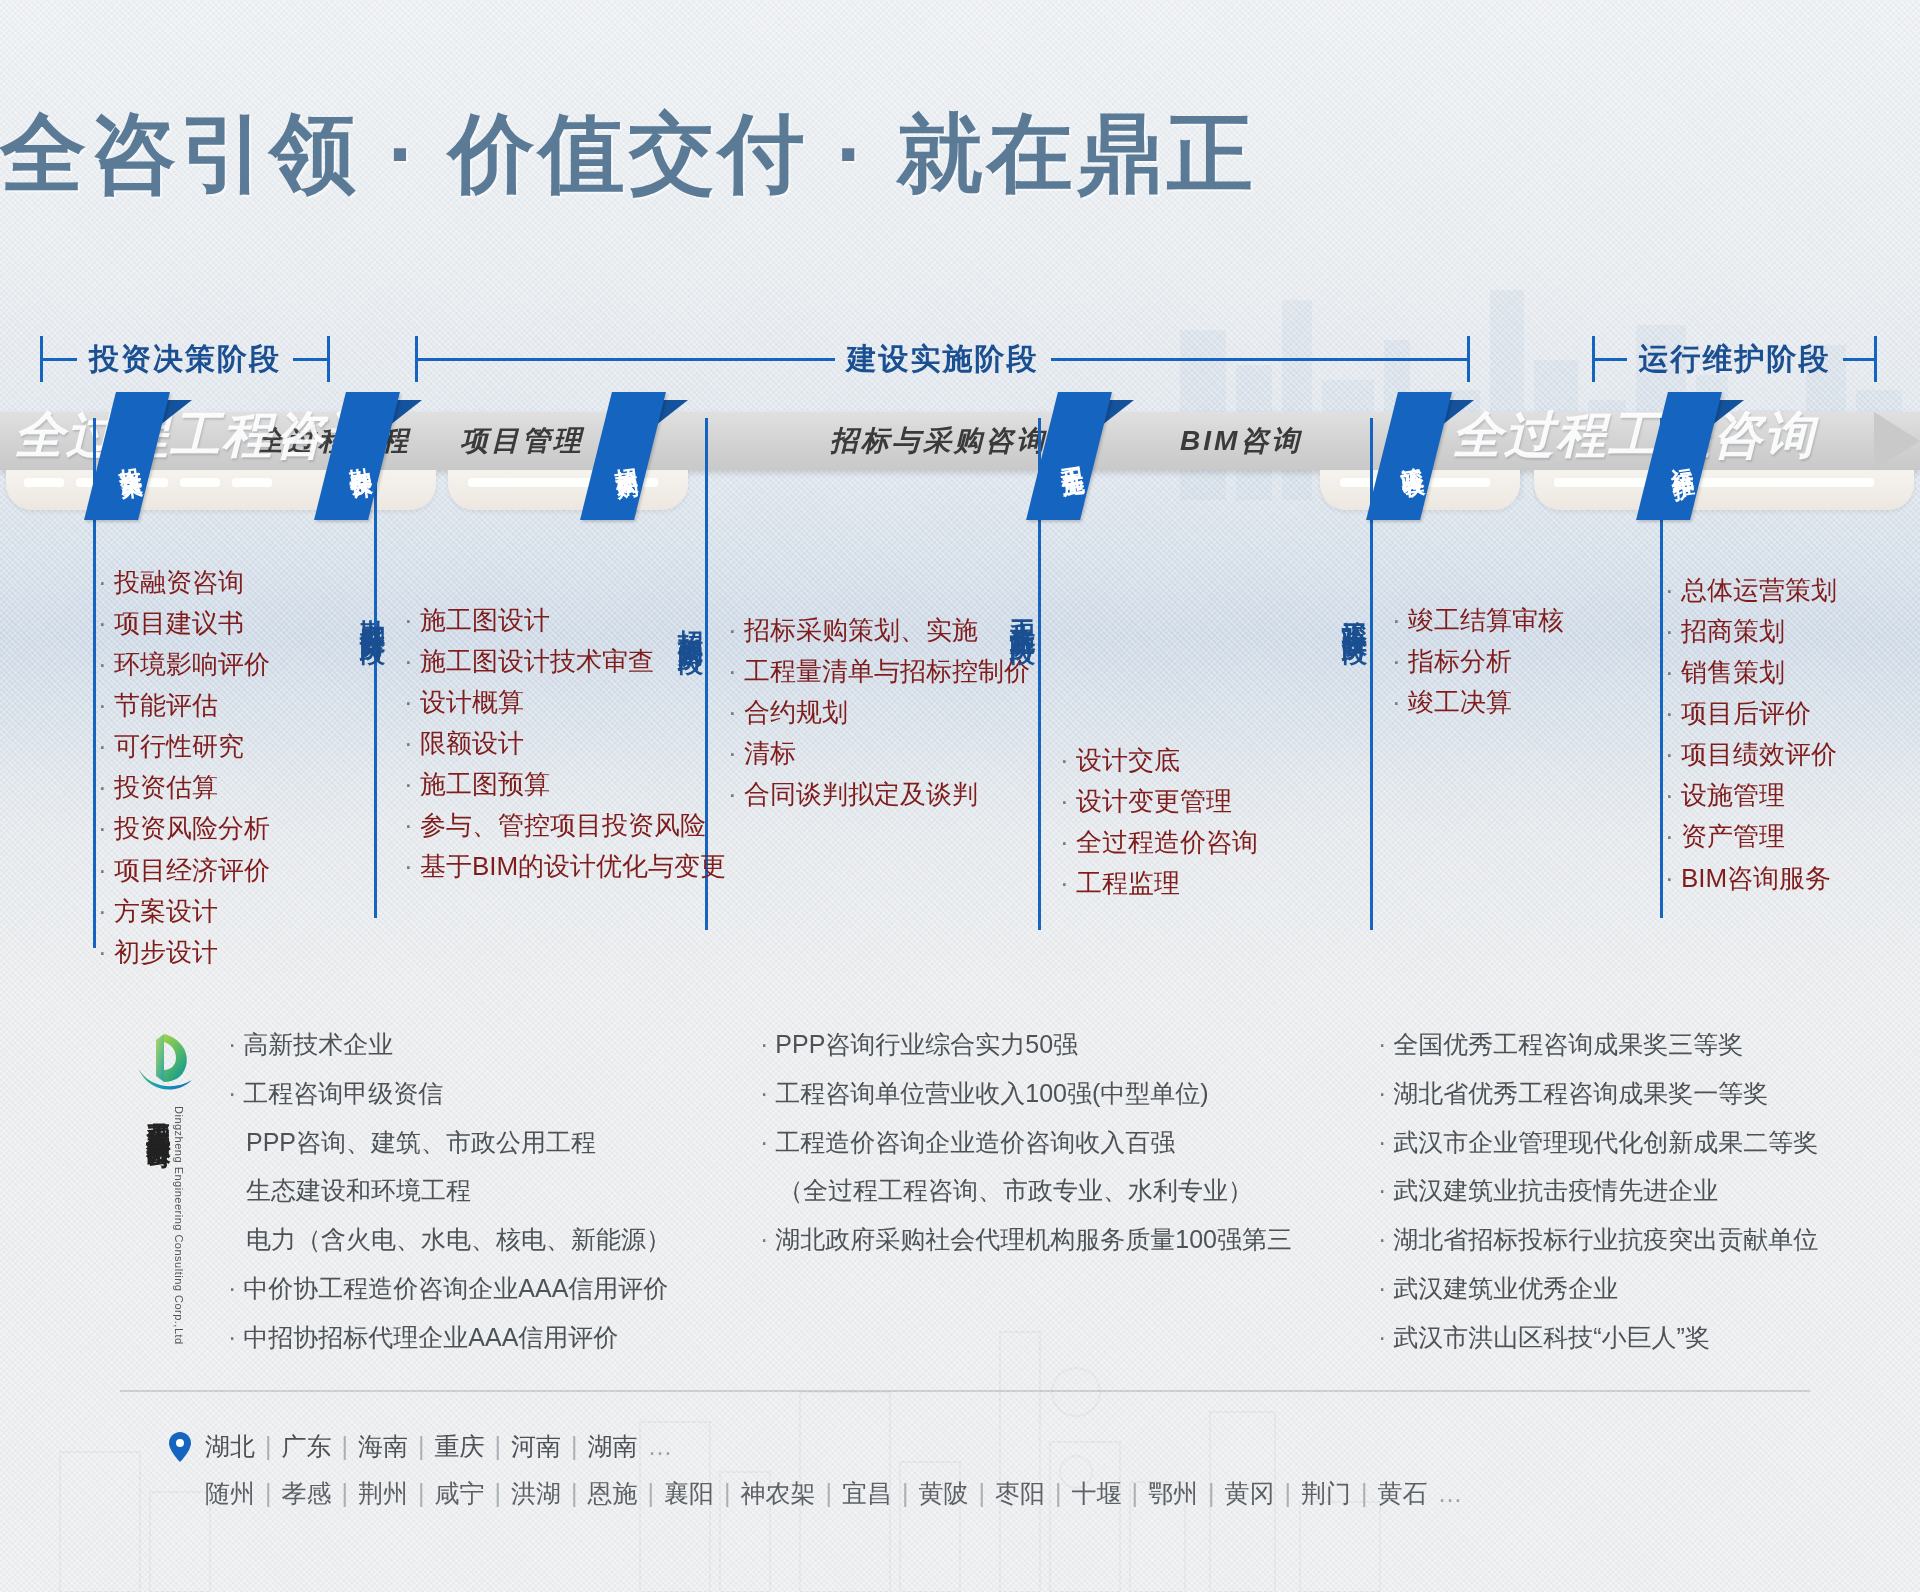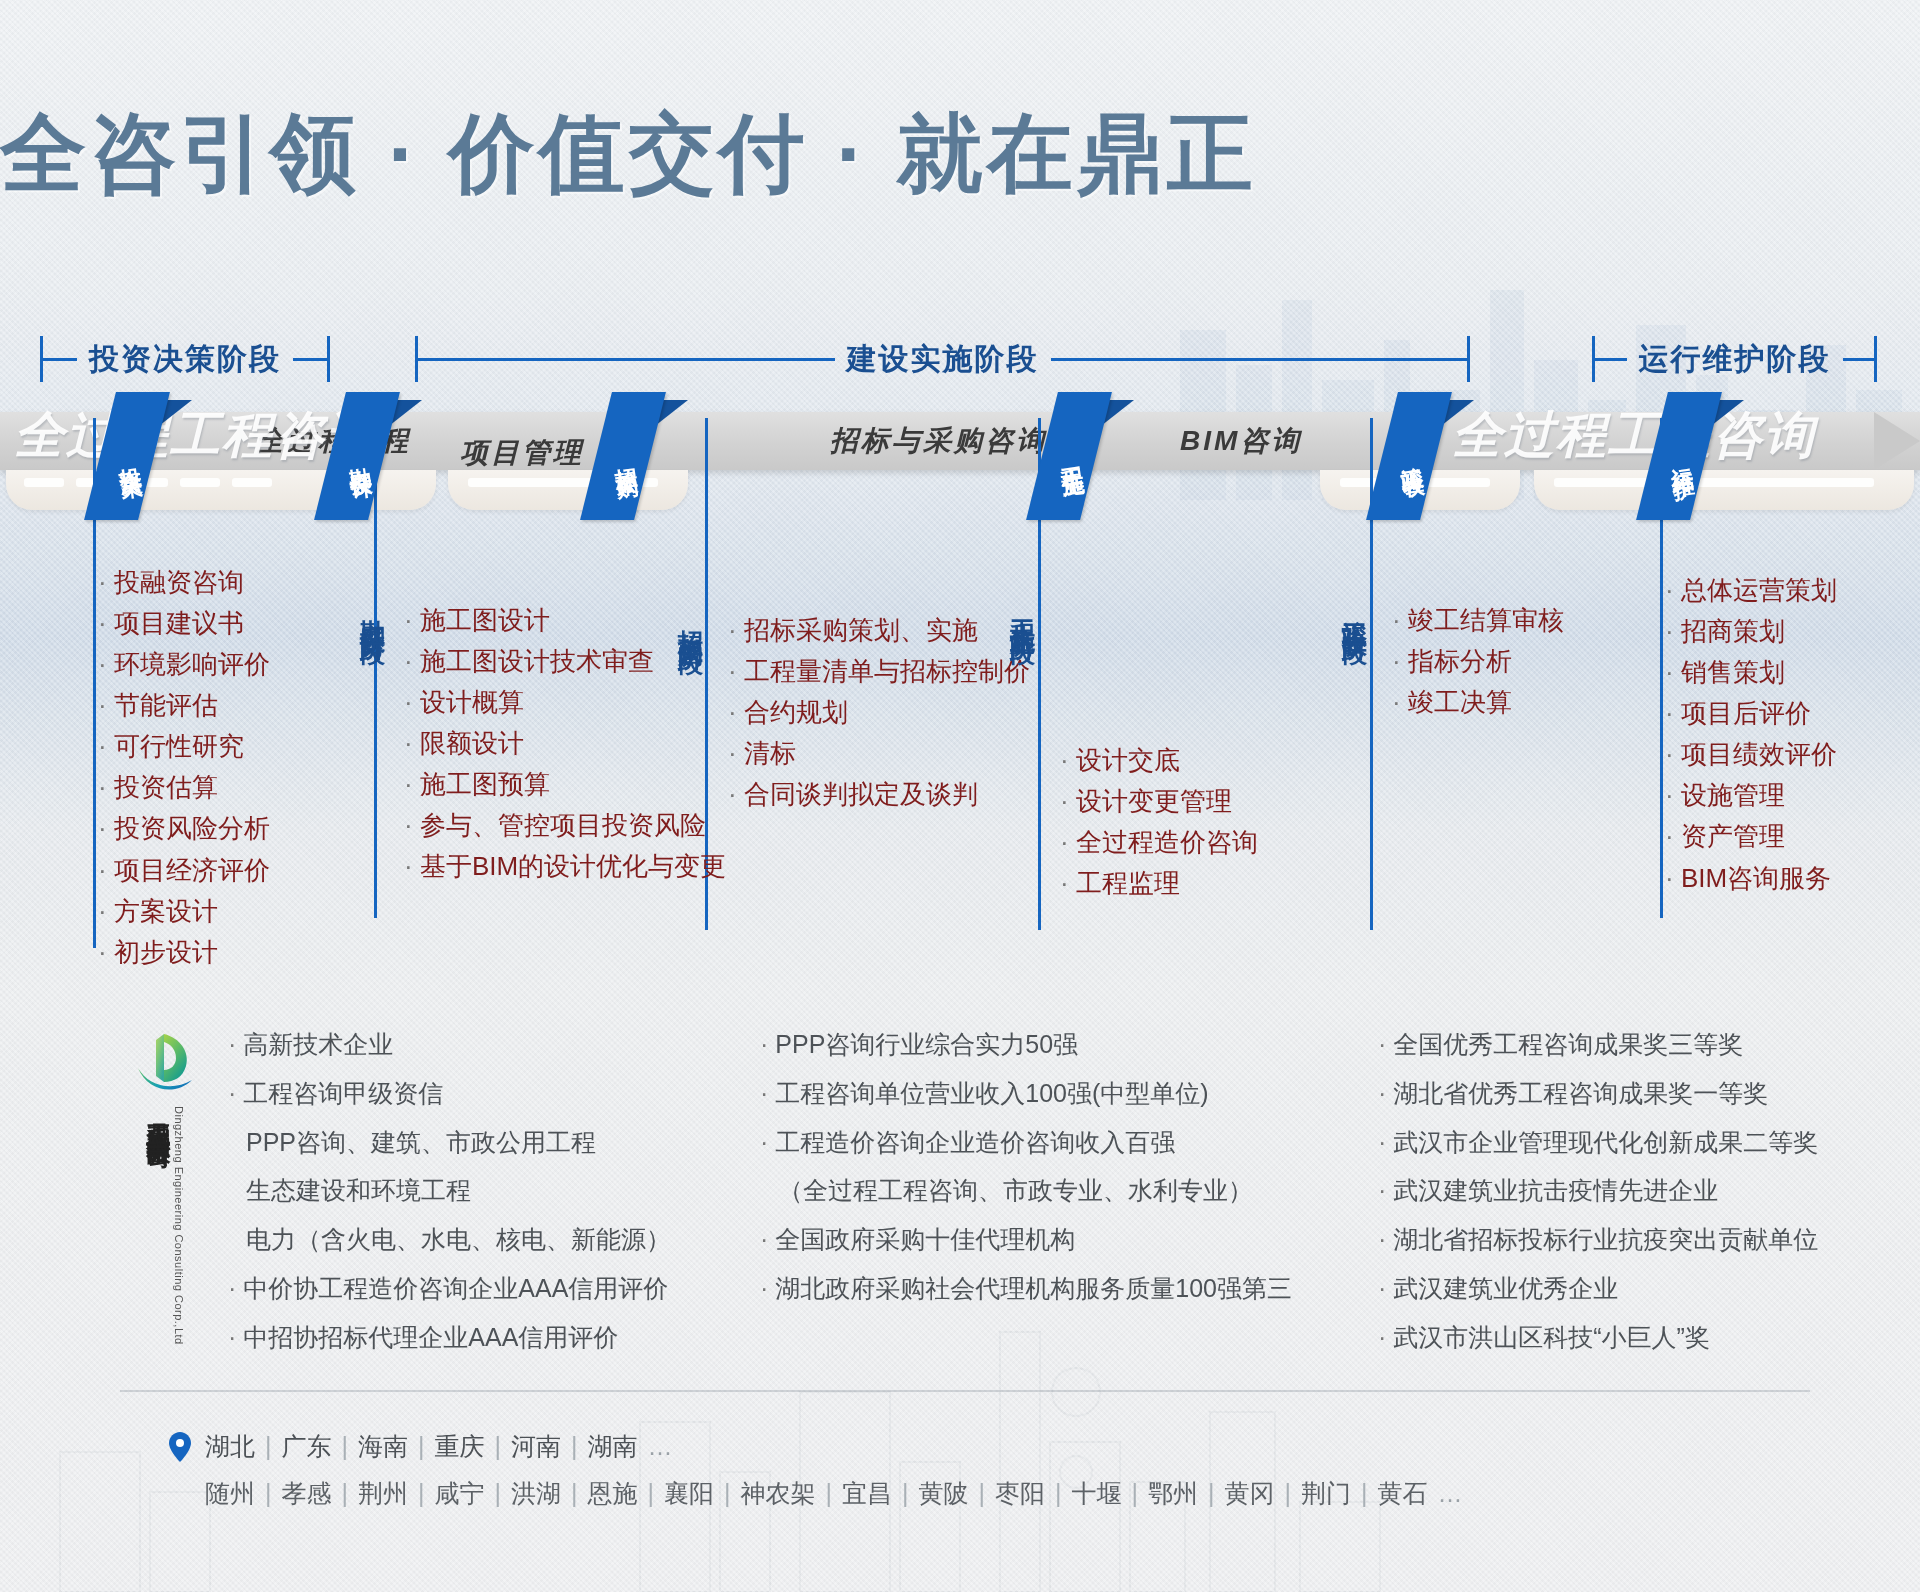--- a/index.html
+++ b/index.html
@@ -274,21 +274,21 @@
     </div>
     <div class="seg" style="left:1534px; width:380px;">
       <div class="dash" style="left:20px;width:320px"></div>
     </div>
   </div>
 
   <div class="watermark" style="left:14px;">全过程工程咨询</div>
   <div class="watermark" style="left:1452px;">全过程工程咨询</div>
 
   <div class="band-label" style="left:256px;">全过程工程</div>
-  <div class="band-label" style="left:460px;margin-top:12px;">项目管理</div>
+  <div class="band-label" style="left:460px;">项目管理</div>
   <div class="band-label" style="left:830px;">招标与采购咨询</div>
   <div class="band-label" style="left:1180px;">BIM咨询</div>
 
   <div class="flag" style="left:100px; top:392px;">
     <div class="fold"></div>
     <div class="strip">
         <span>投资决策</span>
       </div>
   </div>
   <div class="flag" style="left:330px; top:392px;">
@@ -440,21 +440,20 @@
         <li class="dotted">中招协招标代理企业AAA信用评价</li>
       </ul>
     </div>
 
     <div class="cert-col" style="left:760px;">
       <ul>
         <li class="dotted">PPP咨询行业综合实力50强</li>
         <li class="dotted">工程咨询单位营业收入100强(中型单位)</li>
         <li class="dotted">工程造价咨询企业造价咨询收入百强</li>
         <li class="plain">（全过程工程咨询、市政专业、水利专业）</li>
-        <li class="dotted">全国政府采购十佳代理机构</li>
         <li class="dotted">湖北政府采购社会代理机构服务质量100强第三</li>
       </ul>
     </div>
 
     <div class="cert-col" style="left:1378px;">
       <ul>
         <li class="dotted">全国优秀工程咨询成果奖三等奖</li>
         <li class="dotted">湖北省优秀工程咨询成果奖一等奖</li>
         <li class="dotted">武汉市企业管理现代化创新成果二等奖</li>
         <li class="dotted">武汉建筑业抗击疫情先进企业</li>

